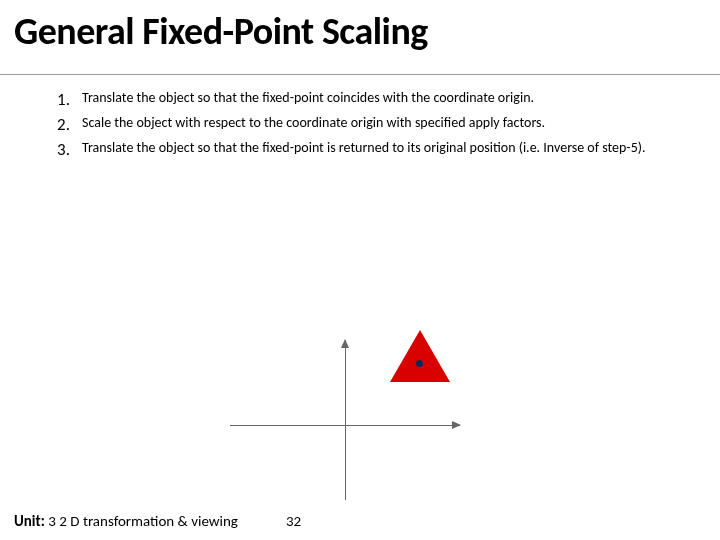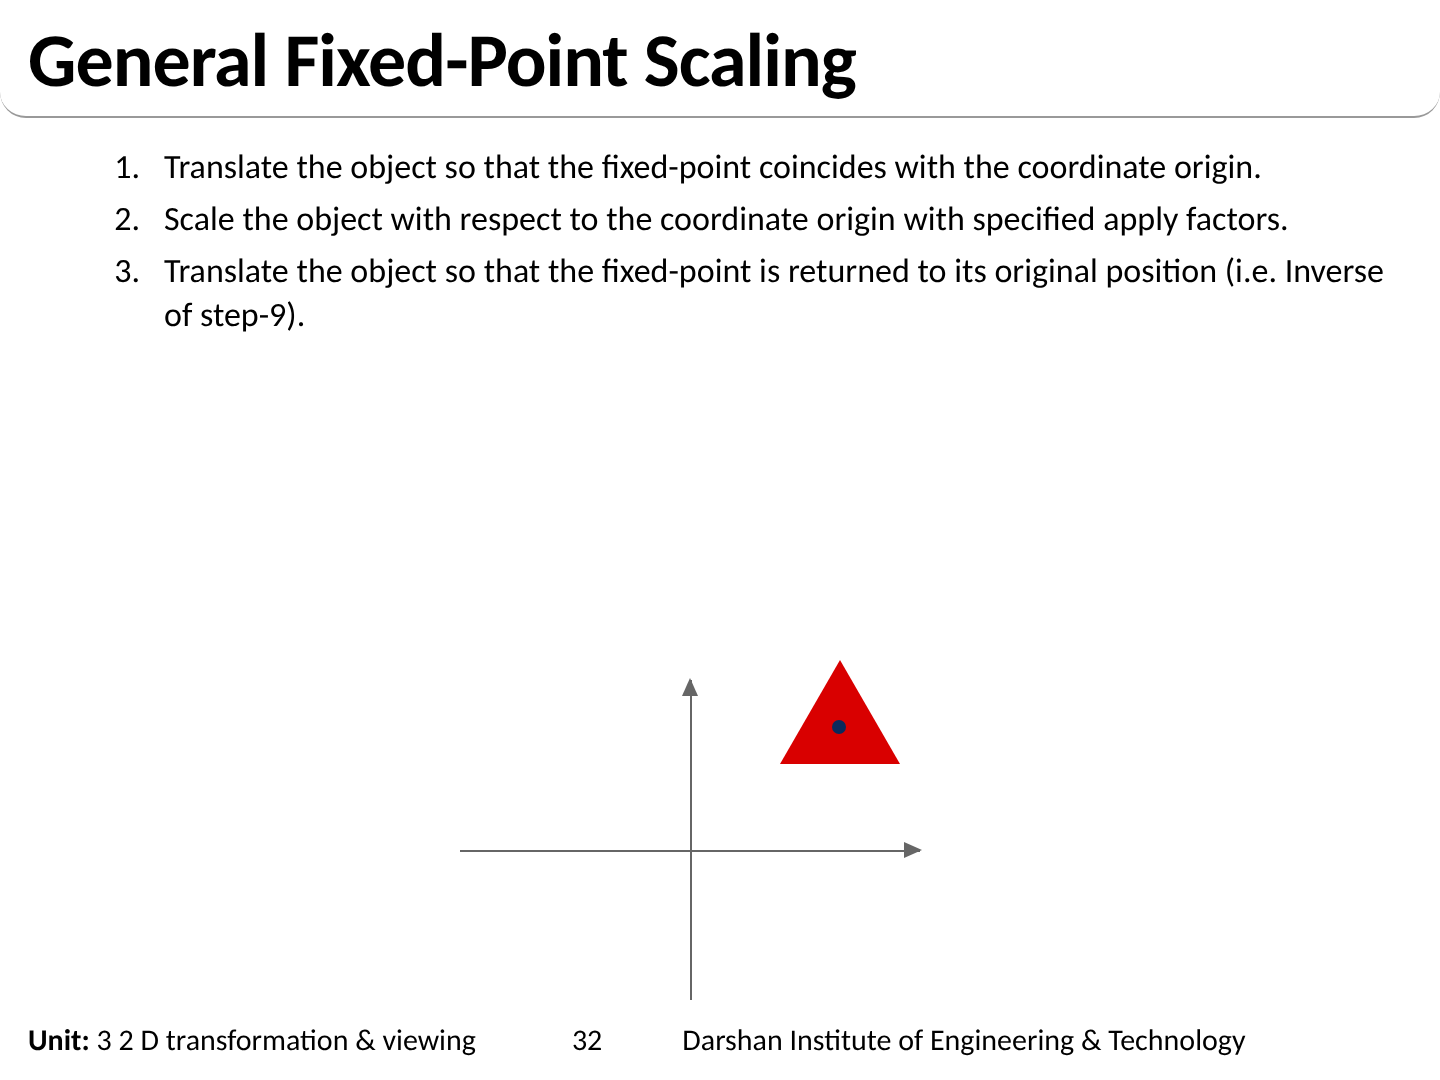--- a/index.html
+++ b/index.html
@@ -8,24 +8,23 @@
     height: 540px;
     background: #fff;
     font-family: Calibri, Arial, sans-serif;
     color: #000;
     position: relative;
     overflow: hidden;
   }
   .title {
     font-size: 38px;
     font-weight: 700;
-    padding: 8px 14px 4px 14px;
+    padding: 8px 14px 20px 14px;
     border-bottom: 1px solid #999;
     letter-spacing: -0.5px;
-    border-radius: 13px;
   }
   .content {
     padding: 10px 28px 0 28px;
   }
   .bullet-row {
     display: flex;
     align-items: flex-start;
     margin-bottom: 6px;
   }
   .bullet-mark {
@@ -51,21 +50,21 @@
     margin-bottom: 4px;
   }
   .num {
     width: 28px;
     flex-shrink: 0;
     font-size: 17px;
     text-align: right;
     padding-right: 12px;
   }
   .num-text {
-    font-size: 17px;
+    font-size: 14px;
     line-height: 1.3;
     text-align: justify;
     flex: 1;
   }
   .diagram {
     position: absolute;
     left: 230px;
     top: 340px;
     width: 260px;
     height: 170px;
@@ -148,29 +147,28 @@
     <div class="num-row">
       <div class="num">1.</div>
       <div class="num-text">Translate the object so that the fixed-point coincides with the coordinate origin.</div>
     </div>
     <div class="num-row">
       <div class="num">2.</div>
       <div class="num-text">Scale the object with respect to the coordinate origin with specified apply factors.</div>
     </div>
     <div class="num-row">
       <div class="num">3.</div>
-      <div class="num-text">Translate the object so that the fixed-point is returned to its original position (i.e. Inverse of step-9).</div>
+      <div class="num-text">Translate the object so that the fixed-point is returned to its original position (i.e. Inverse of step-5).</div>
     </div>
   </div>
 </div>
 
 <div class="diagram">
   <div class="axis-x"></div>
   <div class="axis-y"></div>
   <div class="triangle"></div>
   <div class="dot"></div>
 </div>
 
 <div class="footer">
   <span><span class="unit-label">Unit:</span> <span>3 2 D transformation &amp; viewing</span></span>
   <span class="page">32</span>
-  <span class="inst">Darshan Institute of Engineering &amp; Technology</span>
 </div>
 
 </body></html>

